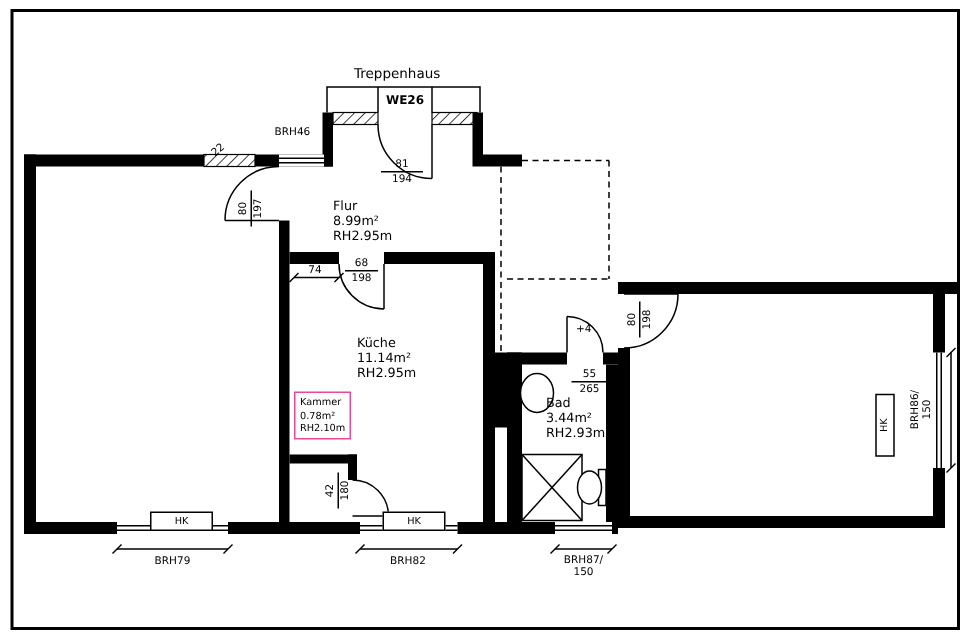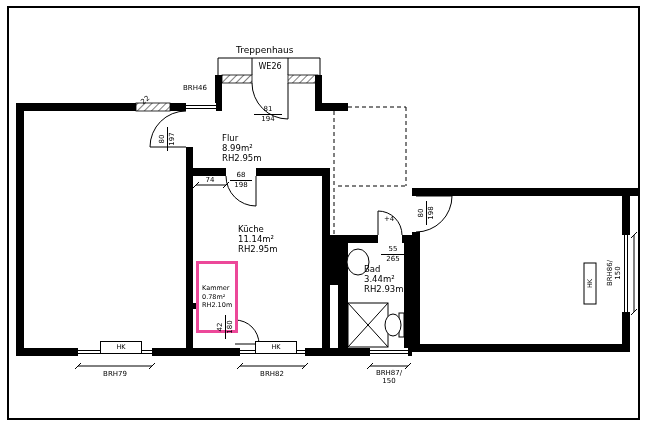--- a/index.html
+++ b/index.html
@@ -3,29 +3,29 @@
 <meta charset="utf-8">
 <style>
   html,body{margin:0;padding:0;background:#fff;}
   .stage{position:relative;width:648px;height:426px;background:#fff;overflow:hidden;
          font-family:"DejaVu Sans",sans-serif;color:#000;}
   .frame{position:absolute;left:7px;top:6px;width:629px;height:410px;border:2px solid #000;}
   svg.plan{position:absolute;left:0;top:0;}
   .lbl{position:absolute;white-space:nowrap;}
   .room{font-size:8.5px;line-height:10px;}
   .big{font-size:9px;}
-  .mid{font-size:8px;}
+  .mid{font-size:8px;font-weight:bold;}
   .dim{font-size:7px;line-height:8px;}
   .frac{position:absolute;text-align:center;font-size:7px;line-height:8.5px;}
   .frac .top{display:block;border-bottom:1px solid #000;padding:0 1px;}
   .frac .bot{display:block;}
   .rot{transform:rotate(-90deg);}
   .hk{position:absolute;border:1px solid #000;background:#fff;display:flex;
       align-items:center;justify-content:center;font-size:6.5px;line-height:6.5px;}
-  .kammerbox{position:absolute;border:3px solid #ec4899;background:#fff;padding:20px 3px;
+  .kammerbox{position:absolute;border:1px solid #ec4899;background:#fff;padding:2px 3px;
       font-size:6.5px;line-height:8.5px;}
   .ctr{text-align:center;}
 </style>
 </head>
 <body>
 
 <div class="stage">
   <div class="frame"></div>
 
   <svg class="plan" width="648" height="426" viewBox="0 0 648 426">

